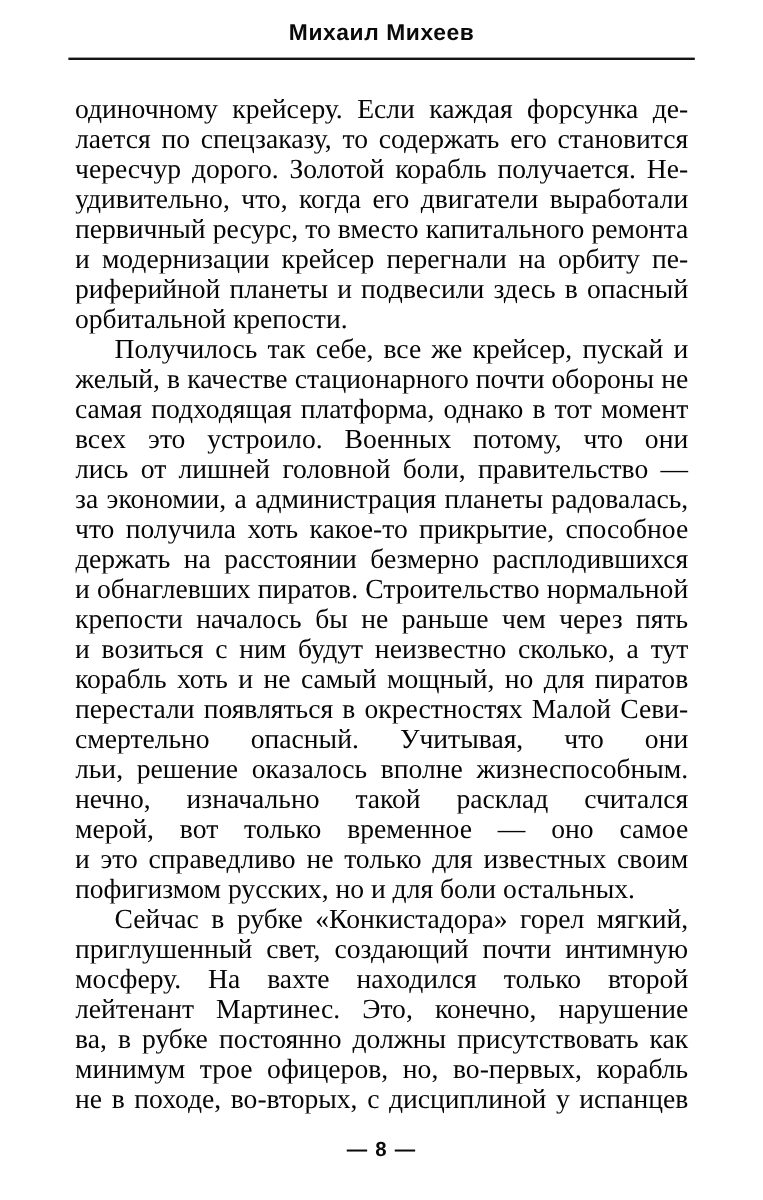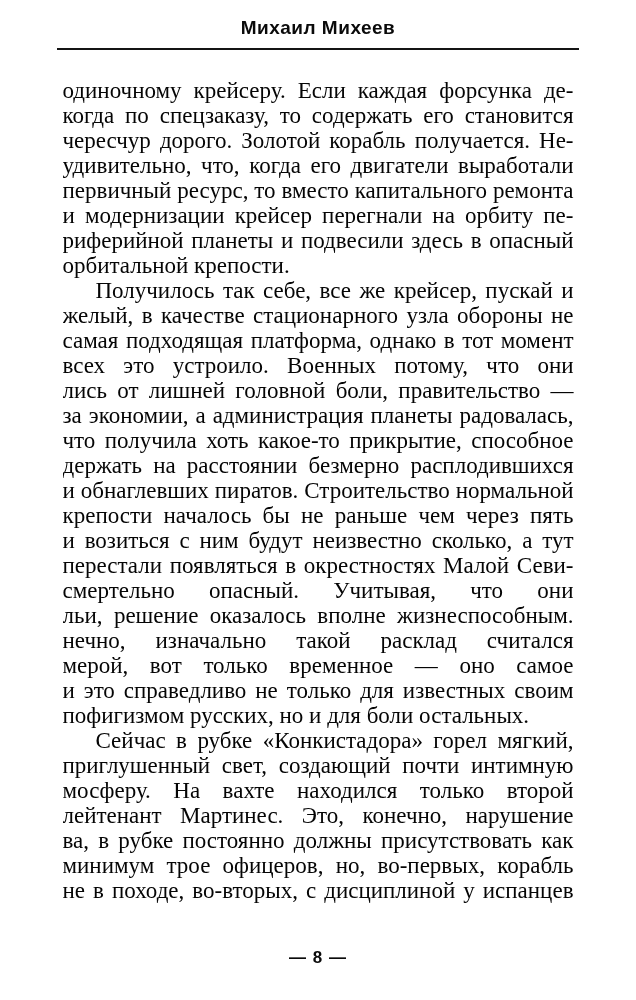--- a/index.html
+++ b/index.html
@@ -71,38 +71,39 @@
 <div class="page">
 
   <div class="running-header">
     <span>Михаил Михеев</span>
   </div>
 
   <div class="header-rule"></div>
 
   <div class="body-text" id="body-container">
       <div class="text-line">одиночному крейсеру. Если каждая форсунка де-</div>
-      <div class="text-line">когда по спецзаказу, то содержать его становится</div>
+      <div class="text-line">лается по спецзаказу, то содержать его становится</div>
       <div class="text-line">чересчур дорого. Золотой корабль получается. Не-</div>
       <div class="text-line">удивительно, что, когда его двигатели выработали</div>
       <div class="text-line">первичный ресурс, то вместо капитального ремонта</div>
       <div class="text-line">и модернизации крейсер перегнали на орбиту пе-</div>
       <div class="text-line">риферийной планеты и подвесили здесь в опасный</div>
       <div class="text-line para-end">орбитальной крепости.</div>
       <div class="text-line indent">Получилось так себе, все же крейсер, пускай и тя-</div>
-      <div class="text-line">желый, в качестве стационарного узла обороны не</div>
+      <div class="text-line">желый, в качестве стационарного почти обороны не</div>
       <div class="text-line">самая подходящая платформа, однако в тот момент</div>
       <div class="text-line">всех это устроило. Военных потому, что они избавля-</div>
       <div class="text-line">лись от лишней головной боли, правительство — из-</div>
       <div class="text-line">за экономии, а администрация планеты радовалась,</div>
       <div class="text-line">что получила хоть какое-то прикрытие, способное</div>
       <div class="text-line">держать на расстоянии безмерно расплодившихся</div>
       <div class="text-line">и обнаглевших пиратов. Строительство нормальной</div>
       <div class="text-line">крепости началось бы не раньше чем через пять лет,</div>
       <div class="text-line">и возиться с ним будут неизвестно сколько, а тут</div>
+      <div class="text-line">корабль хоть и не самый мощный, но для пиратов</div>
       <div class="text-line">перестали появляться в окрестностях Малой Севи-</div>
       <div class="text-line">смертельно опасный. Учитывая, что они моментально</div>
       <div class="text-line">льи, решение оказалось вполне жизнеспособным. Ко-</div>
       <div class="text-line">нечно, изначально такой расклад считался временной</div>
       <div class="text-line">мерой, вот только временное — оно самое постоянное,</div>
       <div class="text-line">и это справедливо не только для известных своим</div>
       <div class="text-line para-end">пофигизмом русских, но и для боли остальных.</div>
       <div class="text-line indent">Сейчас в рубке «Конкистадора» горел мягкий,</div>
       <div class="text-line">приглушенный свет, создающий почти интимную ат-</div>
       <div class="text-line">мосферу. На вахте находился только второй штурман,</div>

